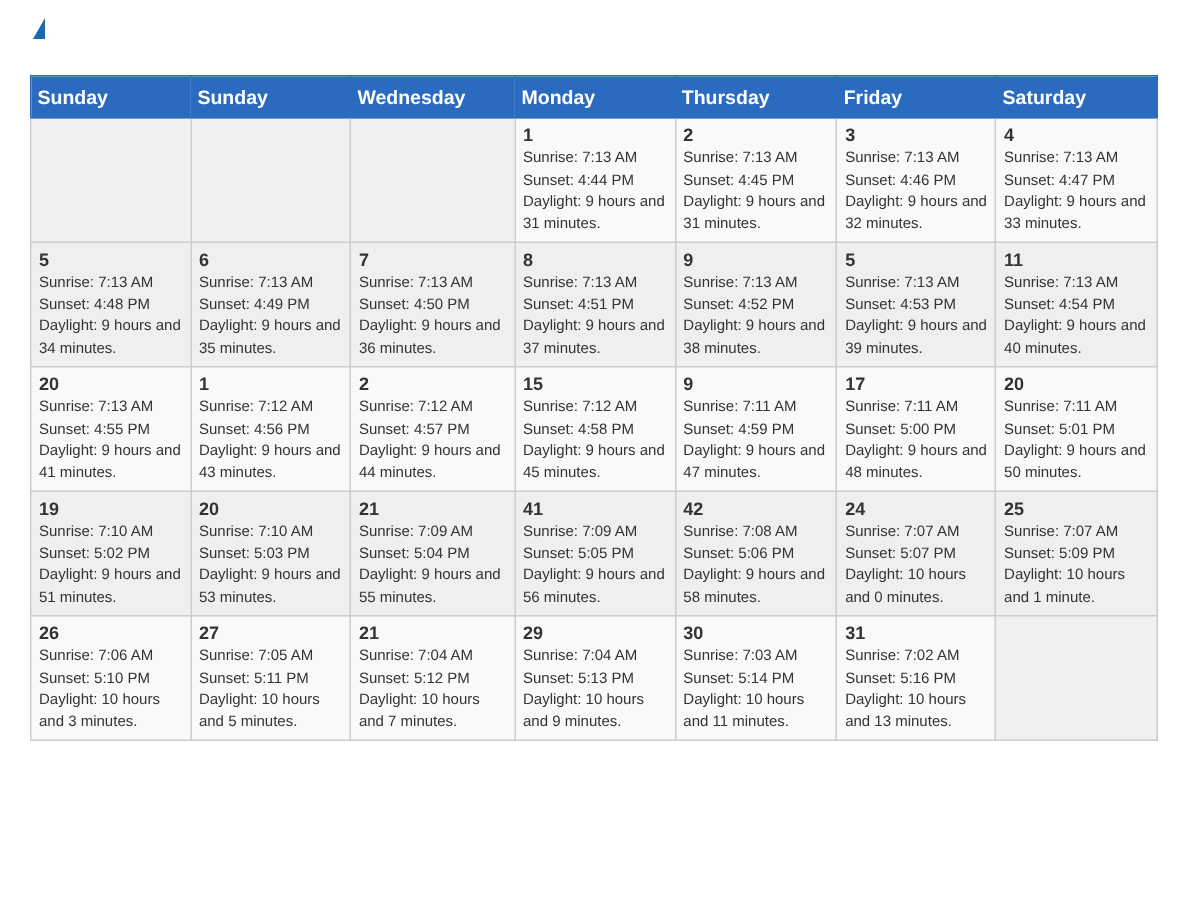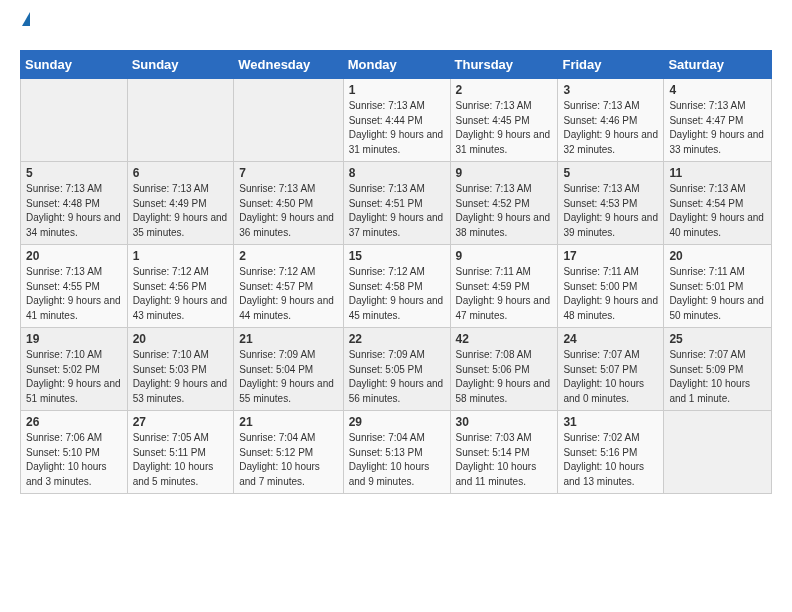--- a/index.html
+++ b/index.html
@@ -227,21 +227,21 @@
           </td>
           <td>
             <span class="day-num">20</span>
             <div class="day-info">Sunrise: 7:10 AM<br>Sunset: 5:03 PM<br>Daylight: 9 hours and 53 minutes.</div>
           </td>
           <td>
             <span class="day-num">21</span>
             <div class="day-info">Sunrise: 7:09 AM<br>Sunset: 5:04 PM<br>Daylight: 9 hours and 55 minutes.</div>
           </td>
           <td>
-            <span class="day-num">22</span>
+            <span class="day-num">41</span>
             <div class="day-info">Sunrise: 7:09 AM<br>Sunset: 5:05 PM<br>Daylight: 9 hours and 56 minutes.</div>
           </td>
           <td>
             <span class="day-num">42</span>
             <div class="day-info">Sunrise: 7:08 AM<br>Sunset: 5:06 PM<br>Daylight: 9 hours and 58 minutes.</div>
           </td>
           <td>
             <span class="day-num">24</span>
             <div class="day-info">Sunrise: 7:07 AM<br>Sunset: 5:07 PM<br>Daylight: 10 hours and 0 minutes.</div>
           </td>

